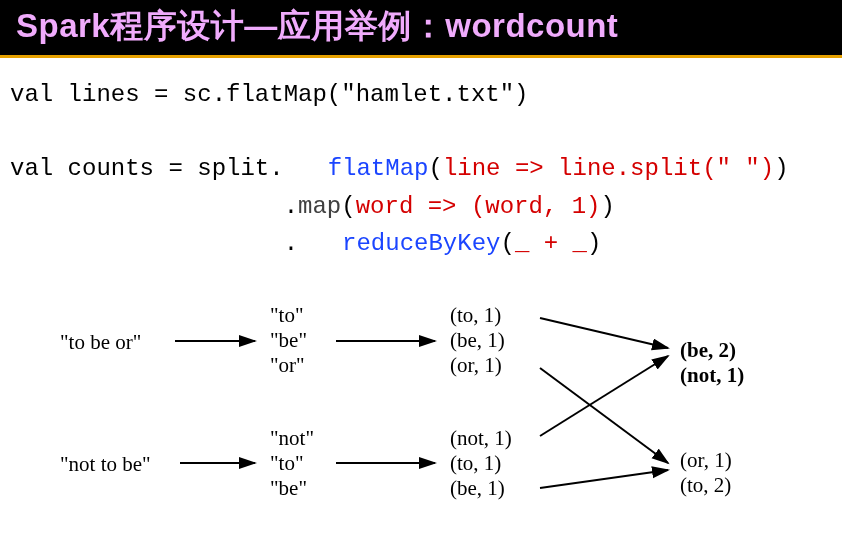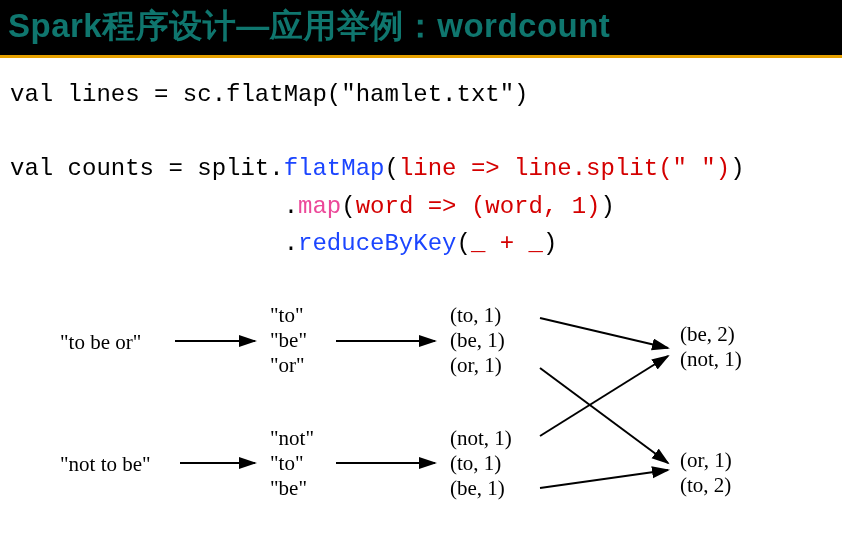--- a/index.html
+++ b/index.html
@@ -5,39 +5,39 @@
   * { box-sizing: border-box; margin: 0; padding: 0; }
   body {
     width: 842px;
     height: 554px;
     background: #fff;
     font-family: "Lucida Console", Monaco, "Courier New", monospace;
     overflow: hidden;
   }
   .header {
     background: #000;
-    color: #0f766e;
-    padding: 4px 14px 6px 8px;
+    color: #f0abfc;
+    padding: 4px 14px 6px 16px;
     font-size: 33px;
     font-weight: bold;
     font-family: Arial, "Microsoft YaHei", sans-serif;
     border-bottom: 3px solid #e6a100;
     letter-spacing: 0.5px;
   }
   .code {
     padding: 18px 10px 6px 10px;
     font-size: 24px;
     line-height: 1.55;
     white-space: pre;
     font-family: "Lucida Console", Monaco, "Courier New", monospace;
     color: #000;
   }
-  .c-blue   { color: #1b45ff; }
+  .c-blue   { color: #1b45ff; margin-left: 44px; }
   .c-red    { color: #d40000; }
-  .c-magenta{ color: #ec4899; }
+  .c-magenta{ color: #404040; }
   .diagram {
     position: relative;
     width: 842px;
     height: 270px;
     font-family: Georgia, "Times New Roman", serif;
     font-size: 21px;
   }
   .dlabel {
     position: absolute;
     line-height: 1.2;
@@ -73,21 +73,21 @@
 "to"
 "be"</div>
 
   <div class="dlabel" style="left:450px; top:35px;">(to, 1)
 (be, 1)
 (or, 1)</div>
   <div class="dlabel" style="left:450px; top:158px;">(not, 1)
 (to, 1)
 (be, 1)</div>
 
-  <div class="dlabel" style="left:680px; top:54px;">(be, 2)
+  <div class="dlabel" style="left:680px; top:70px;font-weight:bold;">(be, 2)
 (not, 1)</div>
   <div class="dlabel" style="left:680px; top:180px;">(or, 1)
 (to, 2)</div>
 
   <svg class="arrows">
     <defs>
       <marker id="ah" markerWidth="10" markerHeight="10" refX="8" refY="3" orient="auto" markerUnits="strokeWidth">
         <path d="M0,0 L9,3 L0,6 Z" fill="#000"></path>
       </marker>
     </defs>

